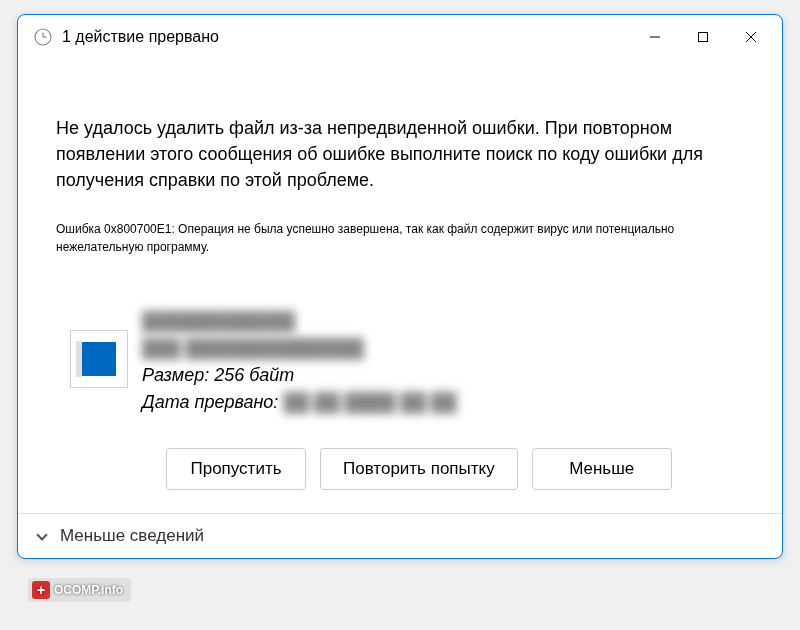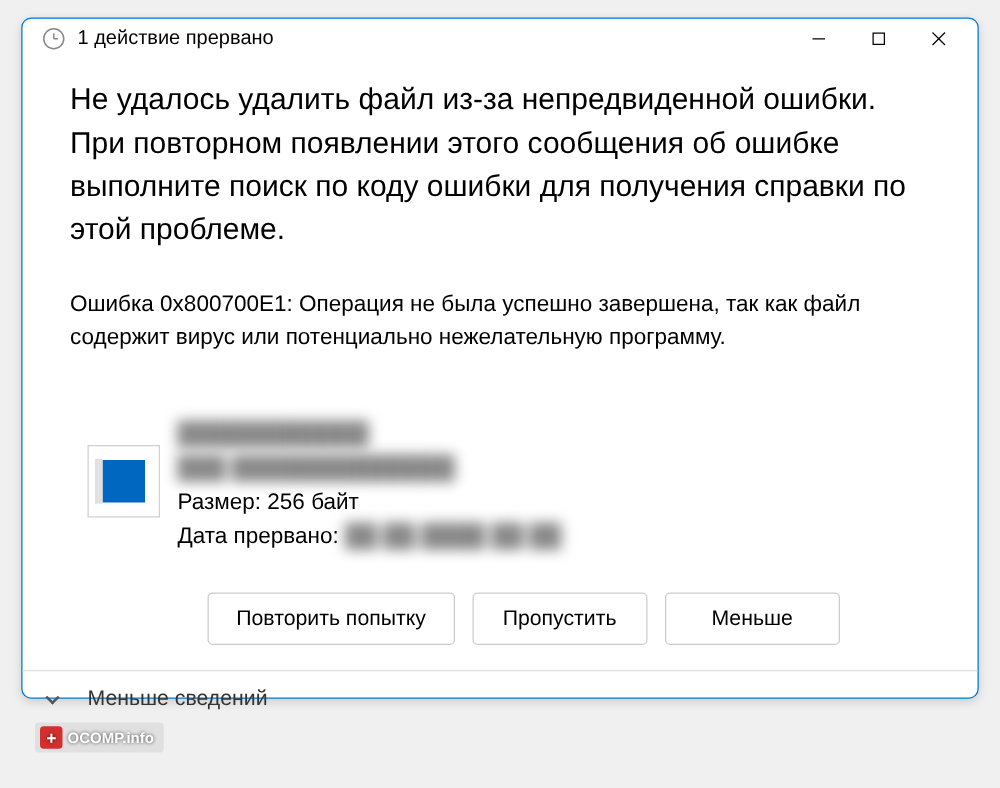--- a/index.html
+++ b/index.html
@@ -56,37 +56,39 @@
       color: #000;
       font-size: 14px;
     }
     .content {
       flex: 1;
       padding: 16px 38px 20px 38px;
       display: flex;
       flex-direction: column;
     }
     .msg {
-      font-size: 24px;
+      font-size: 18px;
       line-height: 1.45;
       color: #000;
       margin-bottom: 28px;
+      margin-top: 40px;
     }
     .error-msg {
-      font-size: 18px;
+      font-size: 12px;
       line-height: 1.45;
       color: #000;
       margin-bottom: 28px;
     }
     .file-info {
       display: flex;
       align-items: flex-start;
       gap: 14px;
       margin-top: 24px;
       padding-left: 14px;
+      font-style: italic;
     }
     .file-icon {
       width: 58px;
       height: 58px;
       margin-top: 22px;
       flex-shrink: 0;
       border: 1px solid #d0d0d0;
       background: #fff;
       position: relative;
       display: flex;
@@ -135,21 +137,21 @@
       cursor: pointer;
       color: #000;
       text-align: center;
     }
     .btn.primary { min-width: 190px; }
     .footer {
       border-top: 1px solid #e0e0e0;
       padding: 12px 20px;
       display: flex;
       align-items: center;
-      gap: 20px;
+      gap: 10px;
     }
     .footer-link {
       font-size: 17px;
       color: #333;
       cursor: pointer;
     }
     .watermark {
       position: absolute;
       bottom: 28px;
       left: 28px;
@@ -233,22 +235,22 @@
         <div class="blurred">███ ██████████████</div>
         <div>Размер: 256 байт</div>
         <div>
           <span>Дата прервано:</span>
           <span class="blurred">██.██.████ ██:██</span>
         </div>
       </div>
     </div>
 
     <div class="buttons">
+      <button class="btn">Пропустить</button>
       <button class="btn primary">Повторить попытку</button>
-      <button class="btn">Пропустить</button>
       <button class="btn">Меньше</button>
     </div>
   </div>
 
   <div class="footer">
     <span class="chevron"></span>
     <span class="footer-link">Меньше сведений</span>
   </div>
 </div>
 

